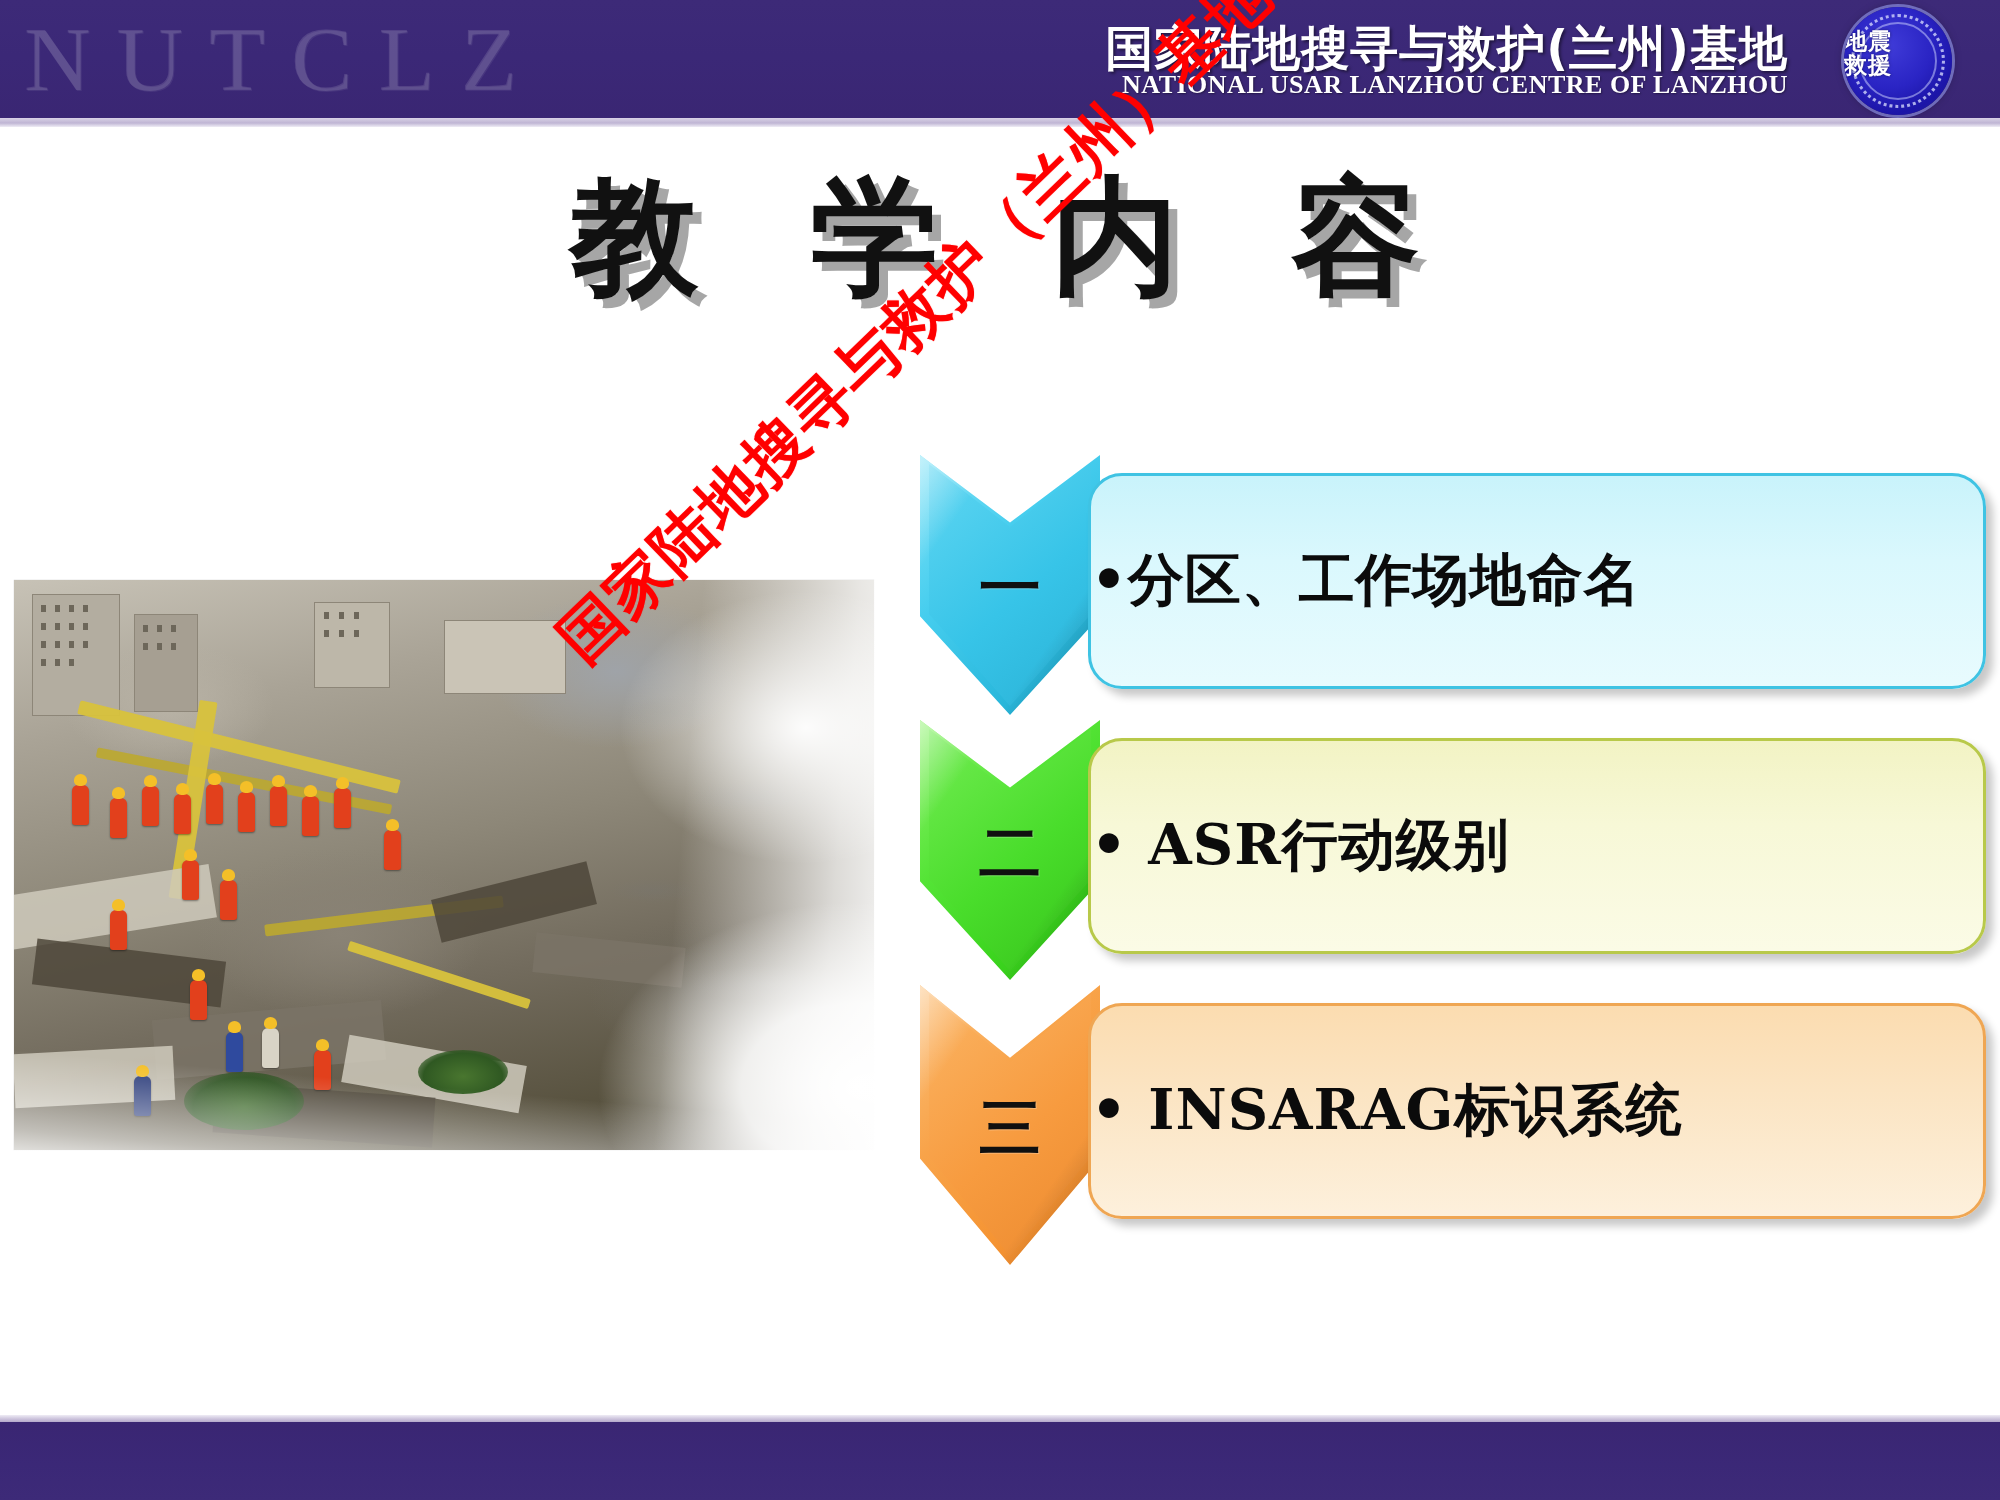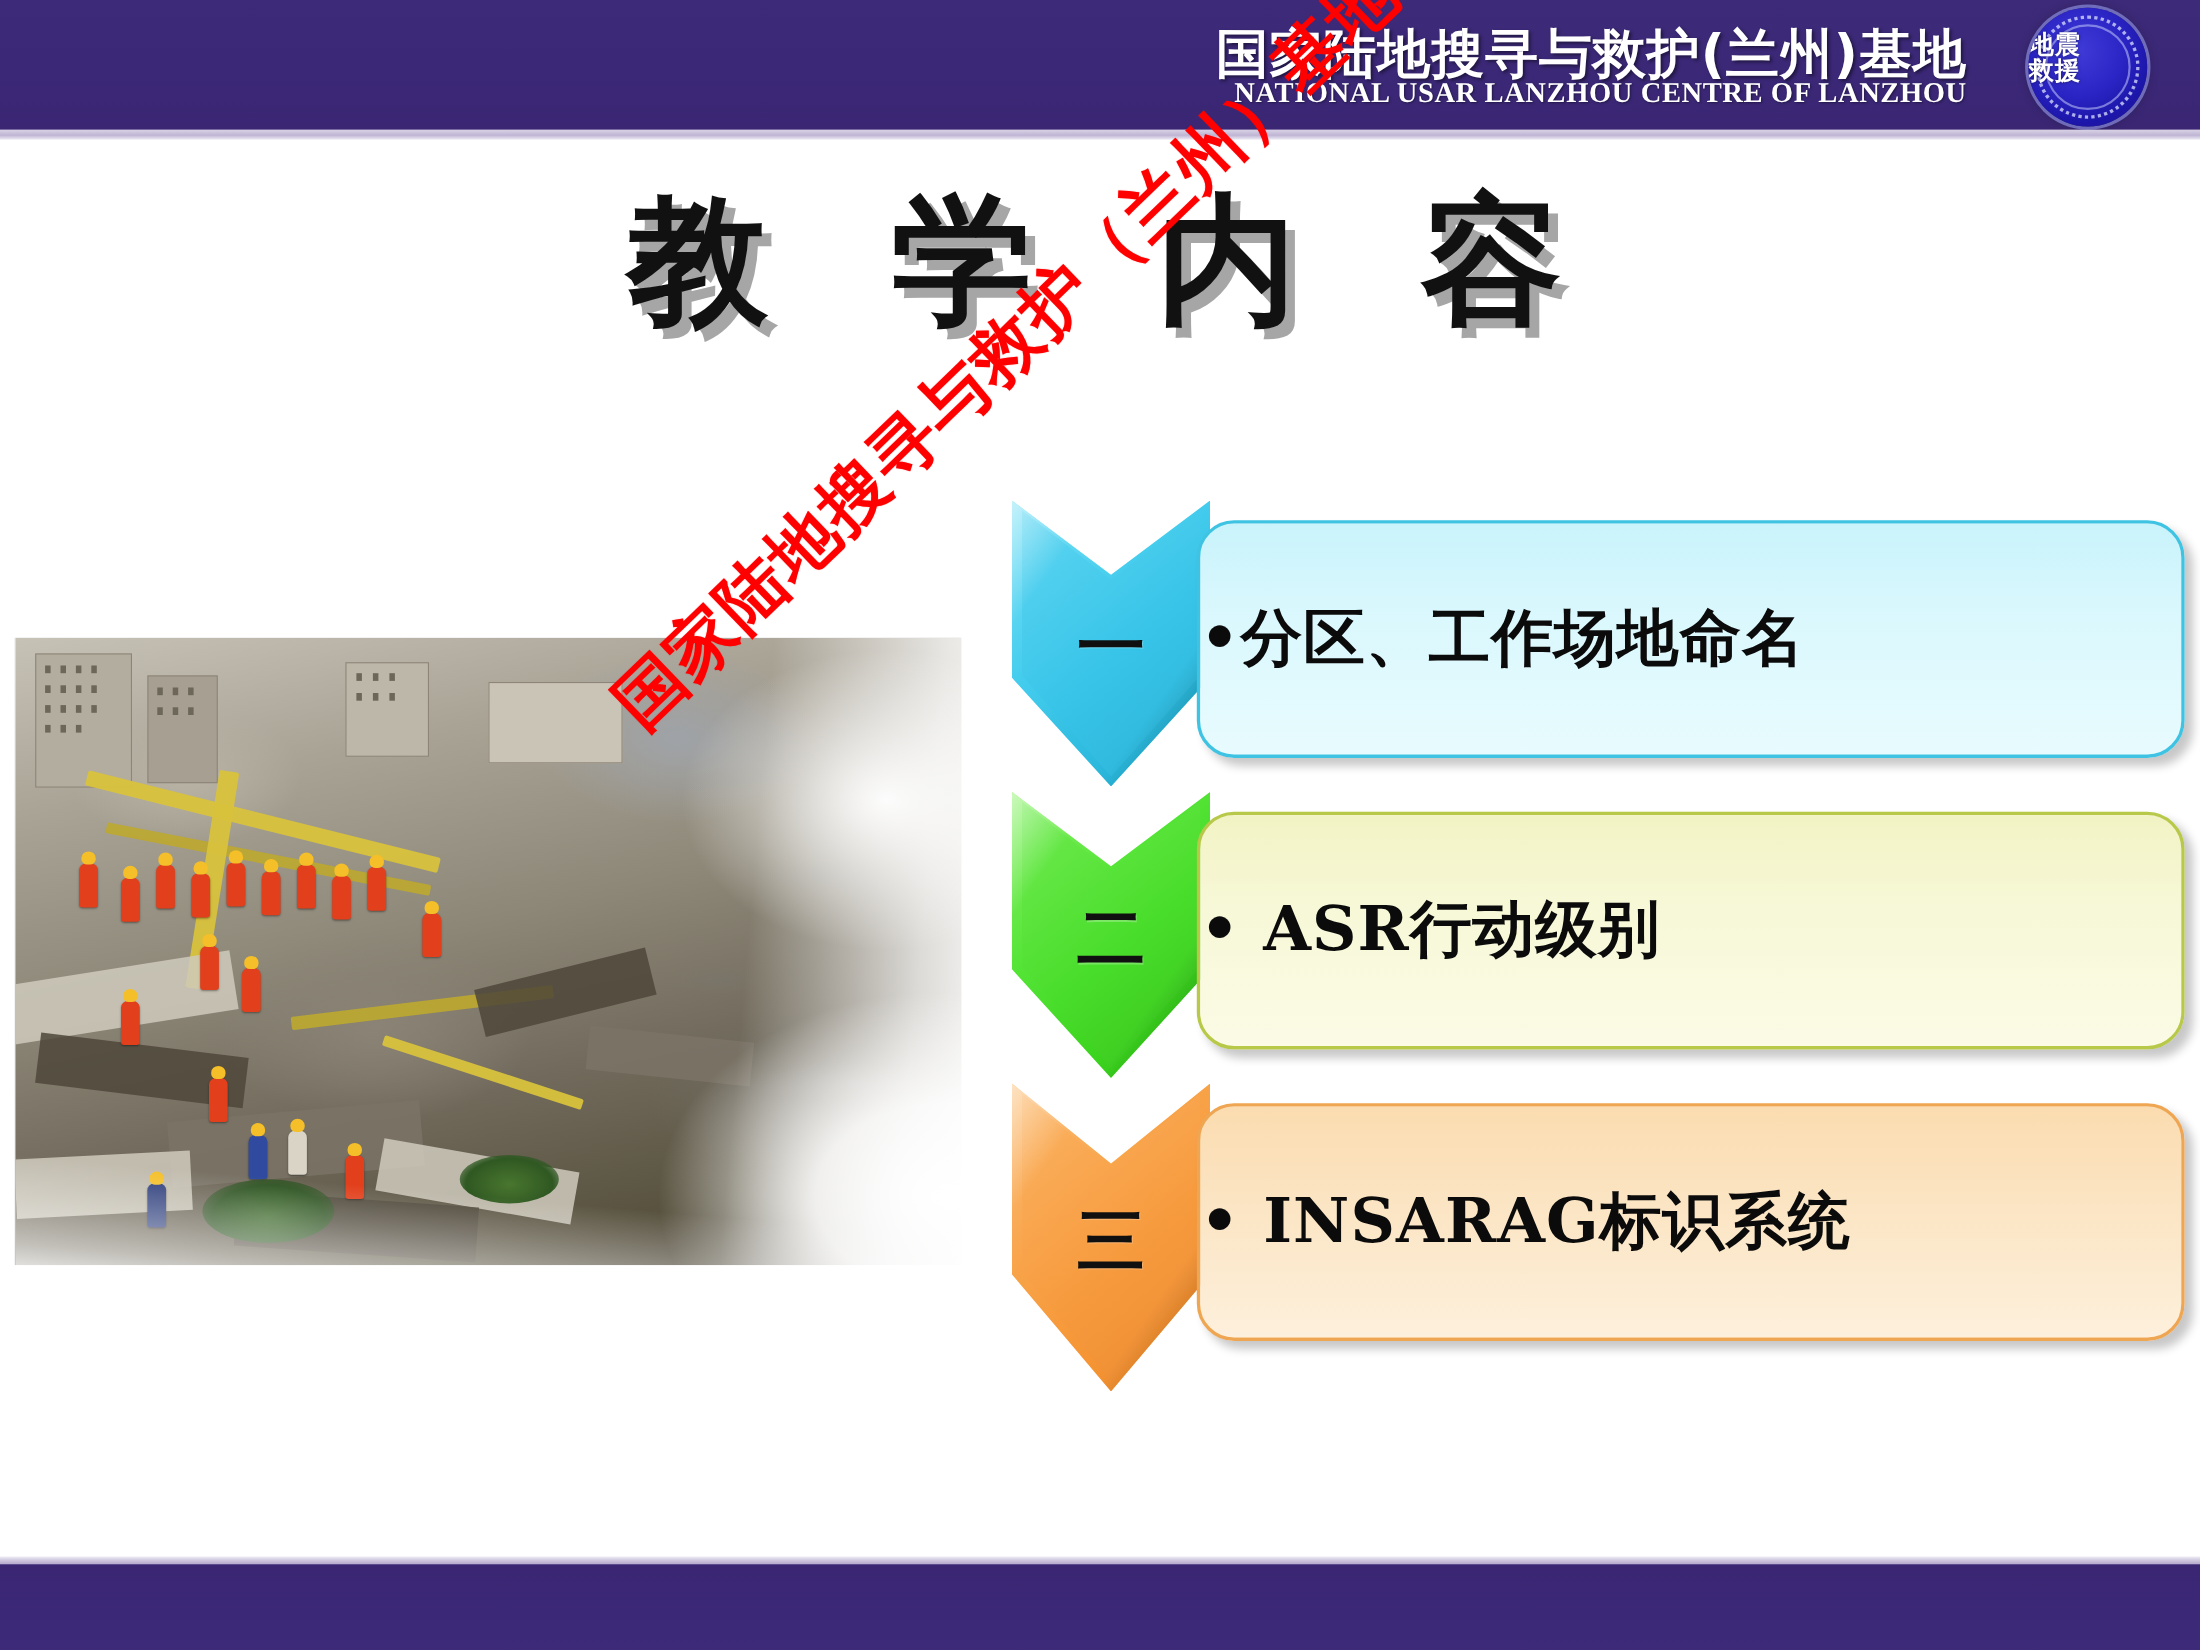--- a/index.html
+++ b/index.html
@@ -200,20 +200,21 @@
     text-shadow:0 0 1px rgba(255,0,0,.6);
     z-index:50;
   }
 </style>
 </head>
 <body>
 
 <div class="slide">
 
   <div class="header">
+    <div class="header-brandmark">NUTCLZ</div>
     <div class="header-cn">国家陆地搜寻与救护(兰州)基地</div>
     <div class="header-en">NATIONAL USAR LANZHOU CENTRE OF LANZHOU</div>
     <div class="header-seal">
       <div class="ring"></div>
       <div class="ring2"></div>
       <div class="seal-text">
         <div>地震</div>
         <div>救援</div>
       </div>
     </div>

